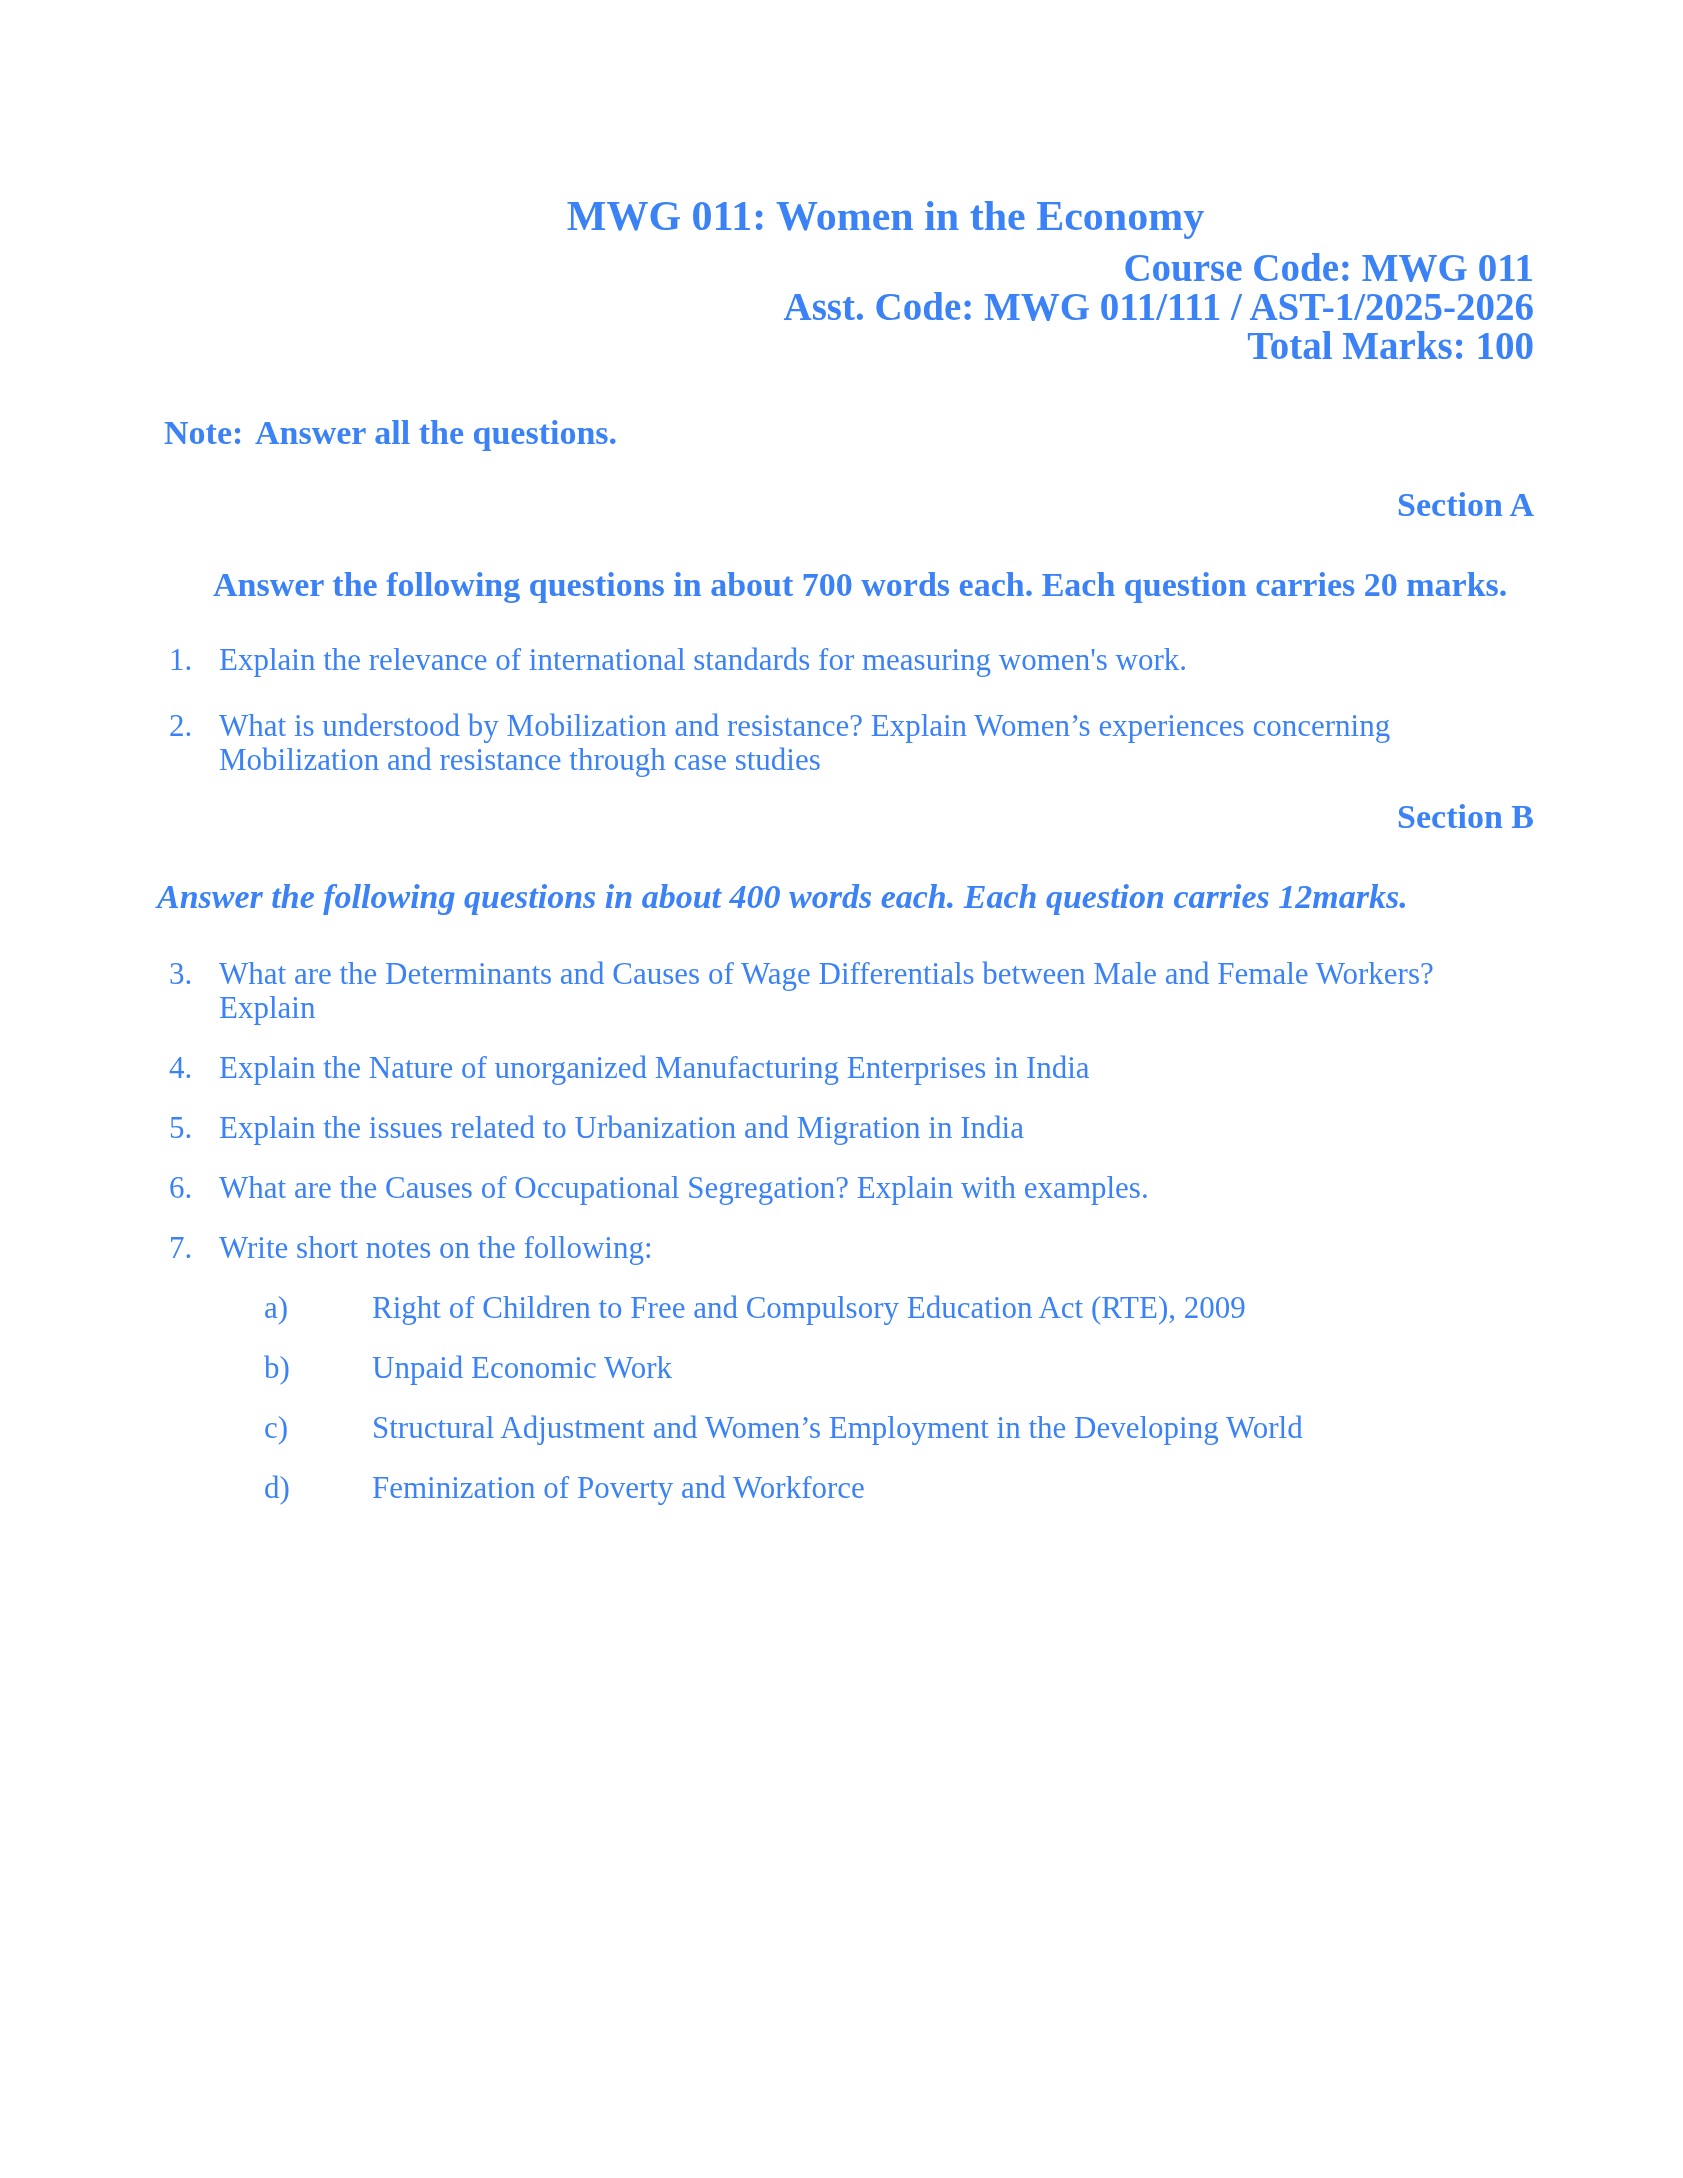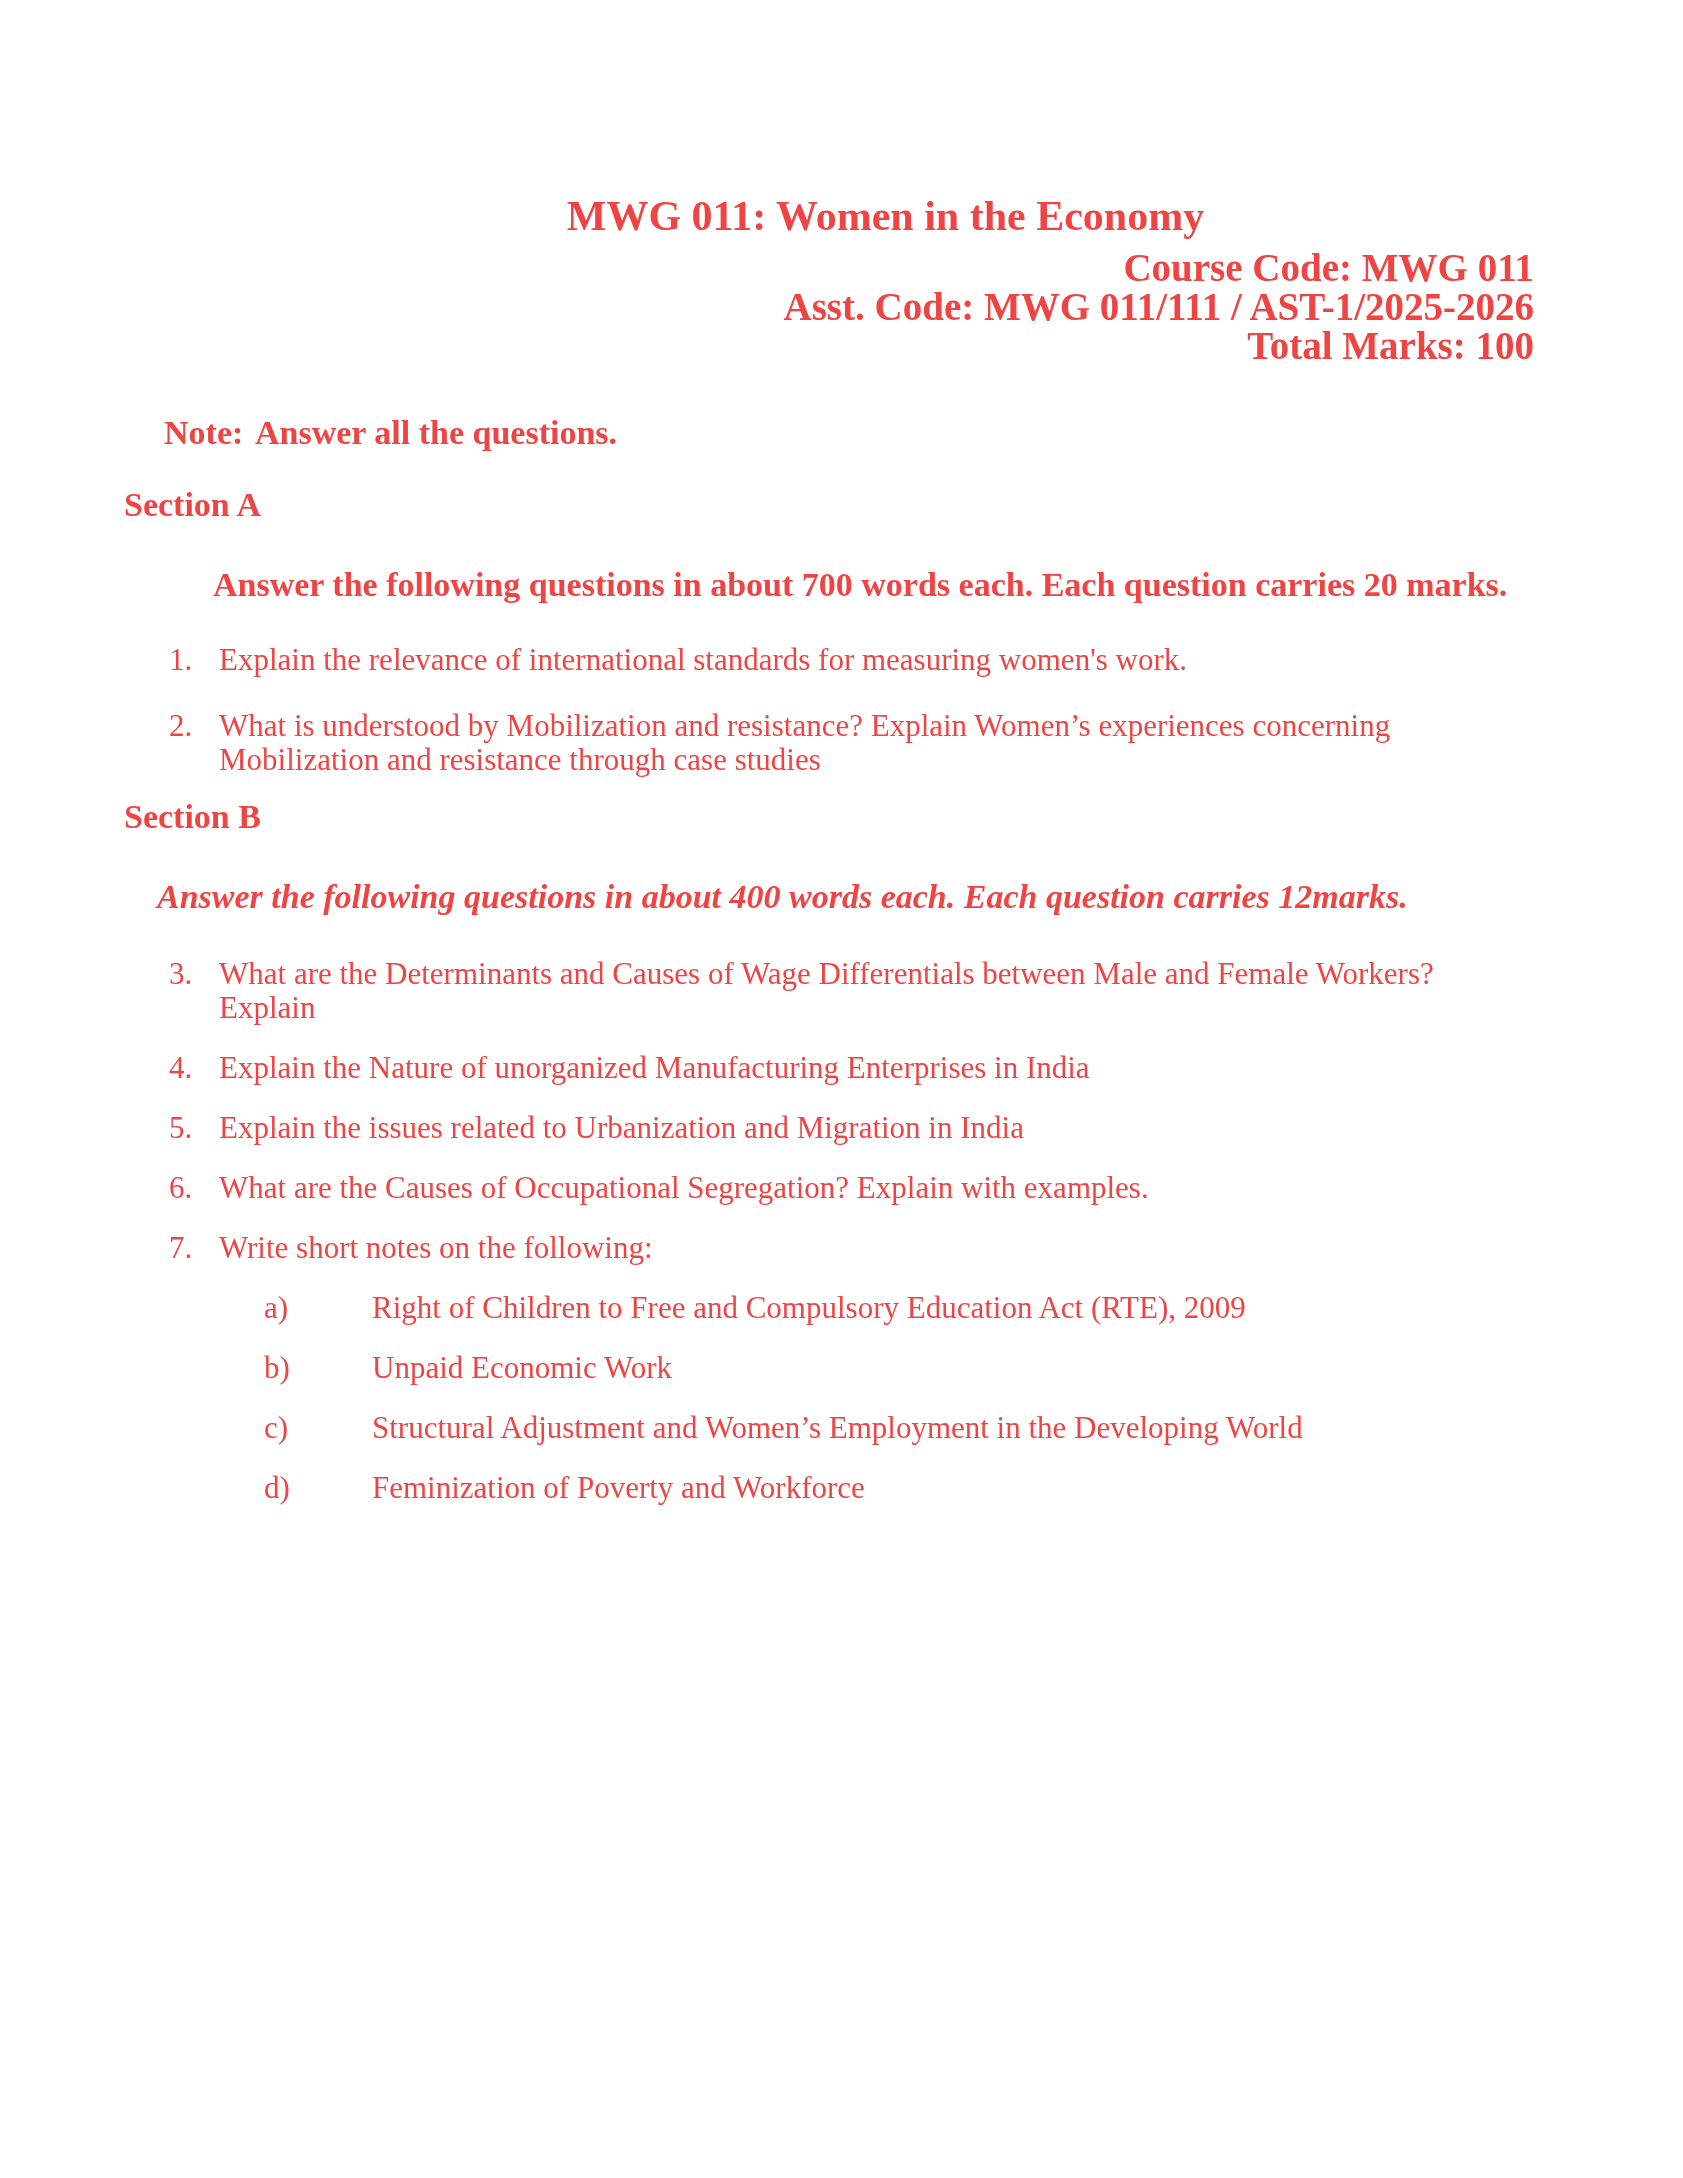--- a/index.html
+++ b/index.html
@@ -1,21 +1,21 @@
 <!DOCTYPE html>
 <html><head>
 <meta charset="utf-8">
 <style>
   html, body { margin: 0; padding: 0; background: #ffffff; }
   .page {
     position: relative;
     width: 1683px;
     height: 2178px;
     background: #ffffff;
-    color: #ef4444;
+    color: #3b82f6;
     font-family: "Liberation Serif", "DejaVu Serif", serif;
     box-sizing: border-box;
     padding-left: 124px;
     padding-right: 149px;
     display: flow-root;
     overflow: hidden;
   }
   .title-block {
     margin-top: 194px;
     text-align: center;
@@ -36,21 +36,21 @@
   .note-row {
     margin-top: 48px;
     display: flex;
     font-size: 34px;
     font-weight: bold;
     line-height: 40px;
     margin-left: 40px;
   }
   .note-label { width: 91px; flex: none; }
   .section-heading {
-    text-align: left;
+    text-align: right;
     font-size: 34px;
     font-weight: bold;
     line-height: 40px;
   }
   .section-a-heading { margin-top: 32px; }
   .section-b-heading { margin-top: 20px; }
   .instruction {
     font-size: 34px;
     font-weight: bold;
     line-height: 40px;

